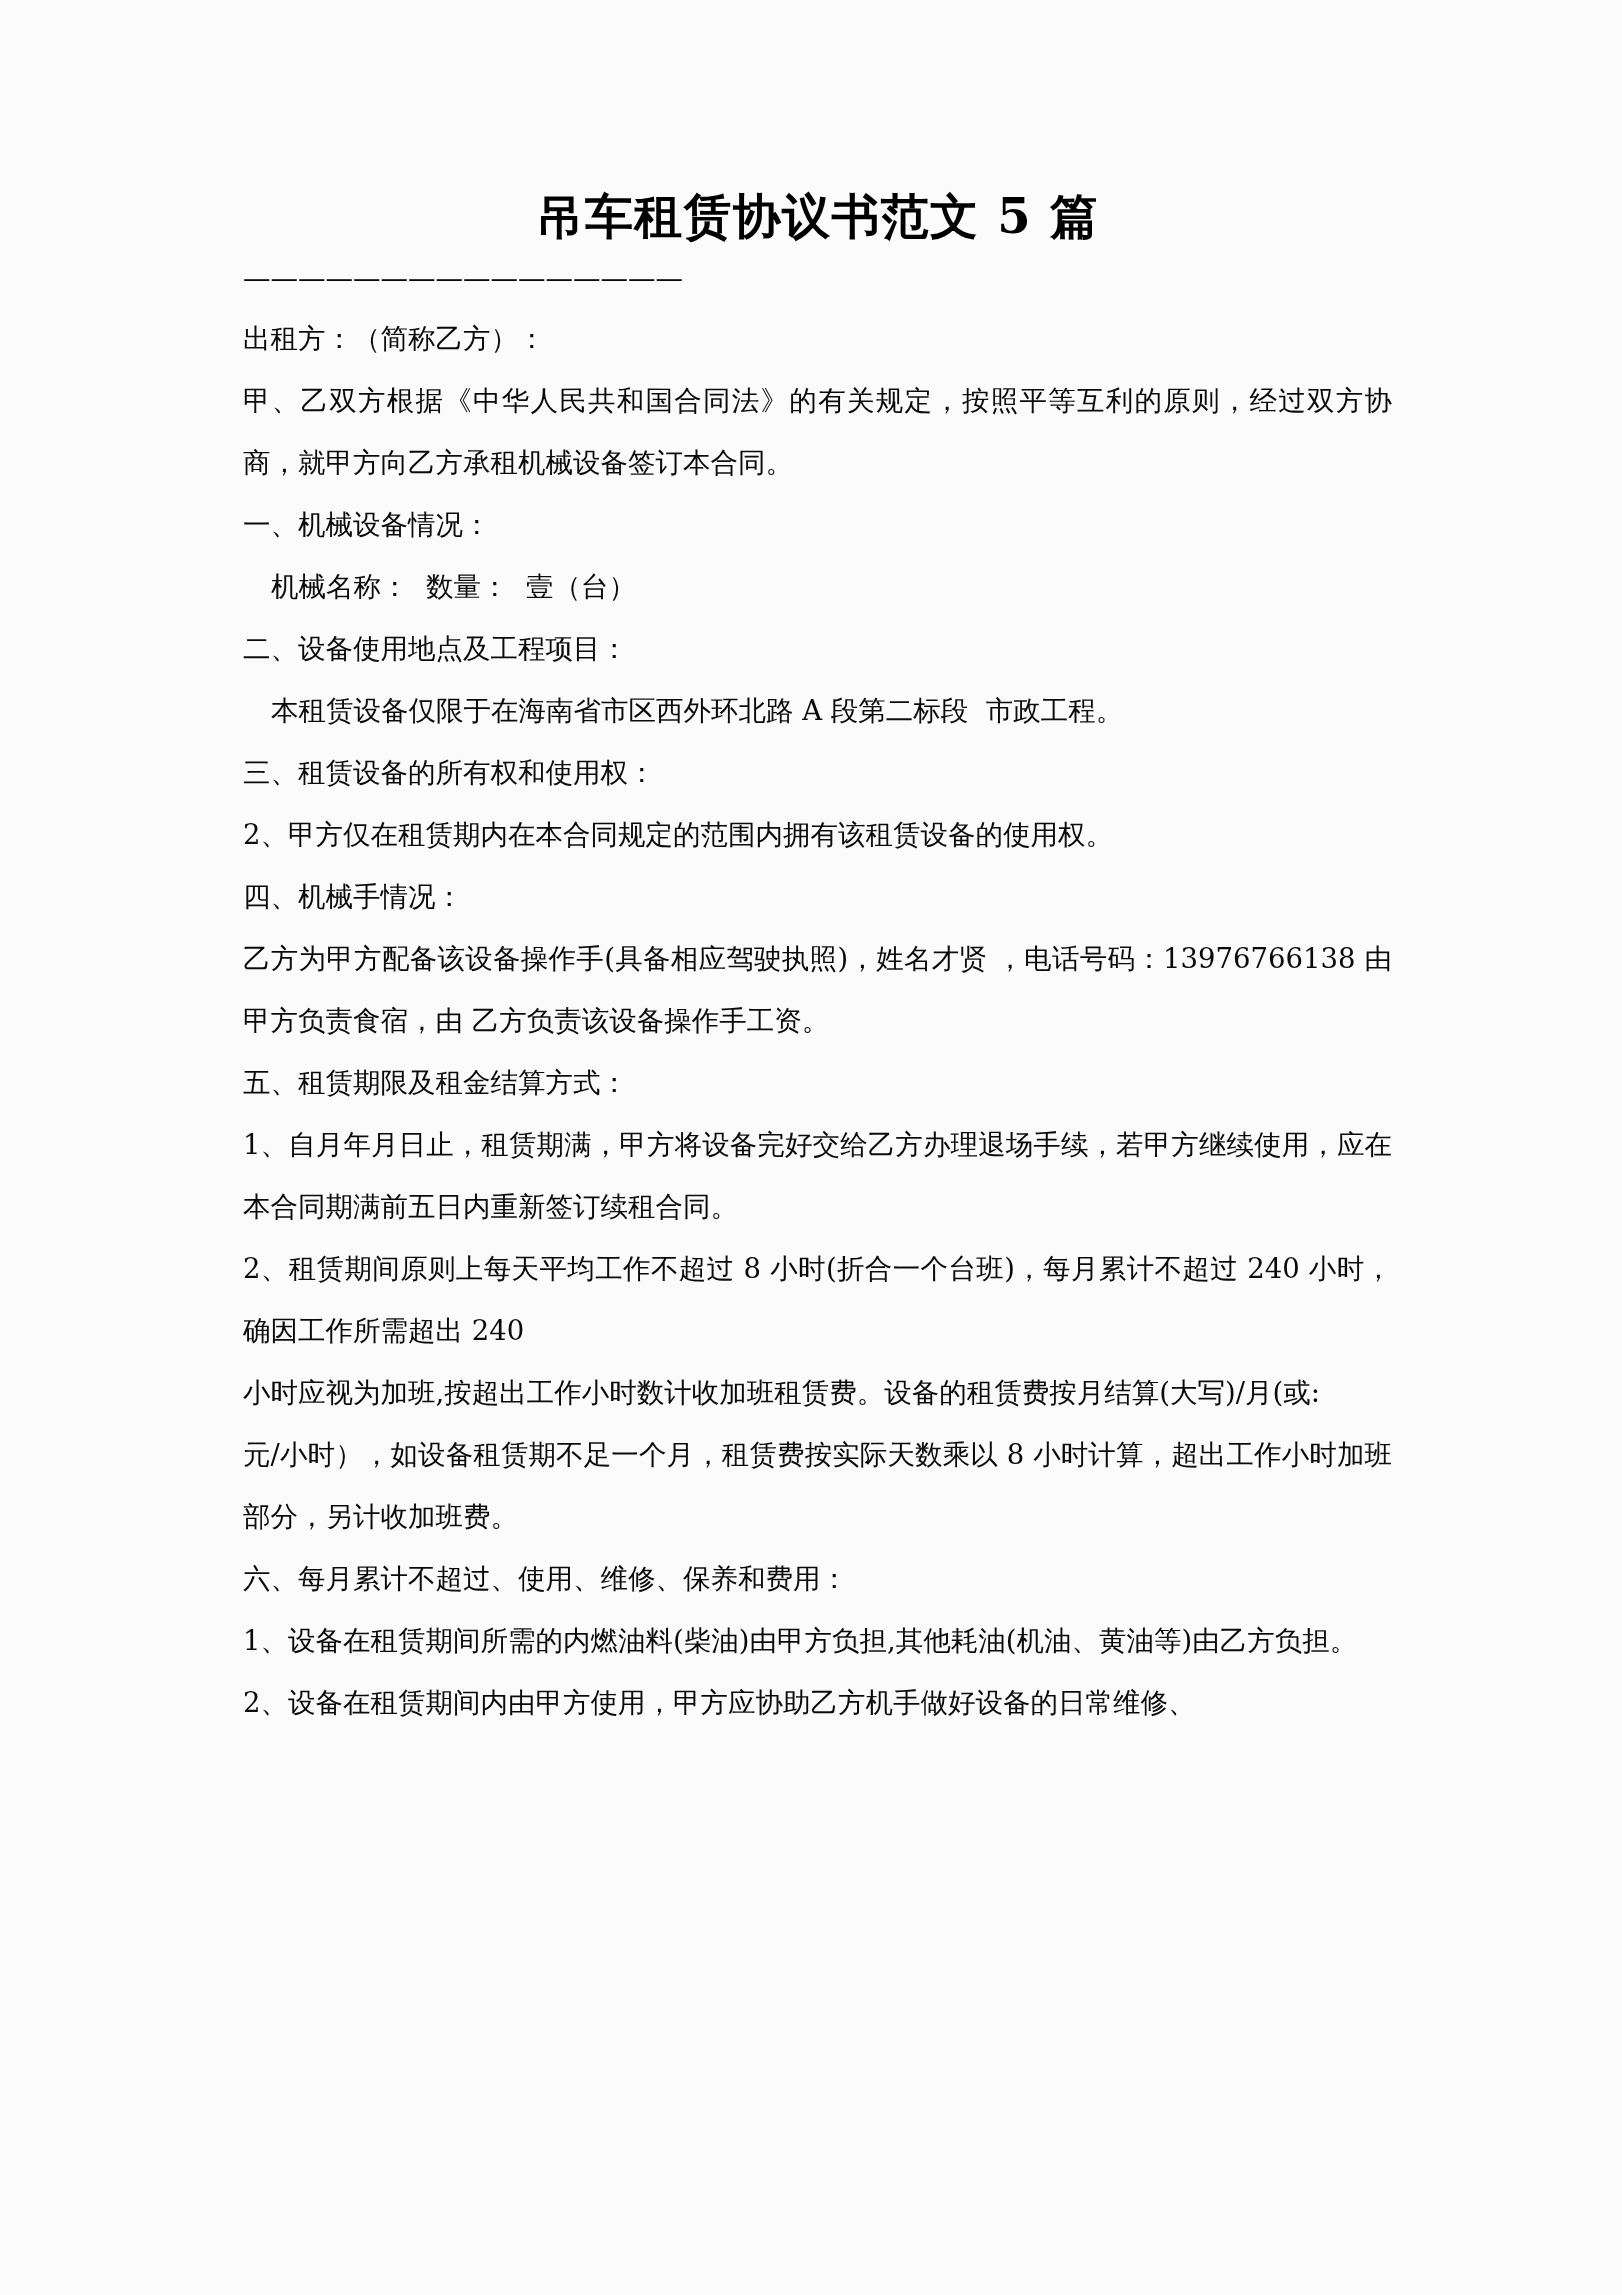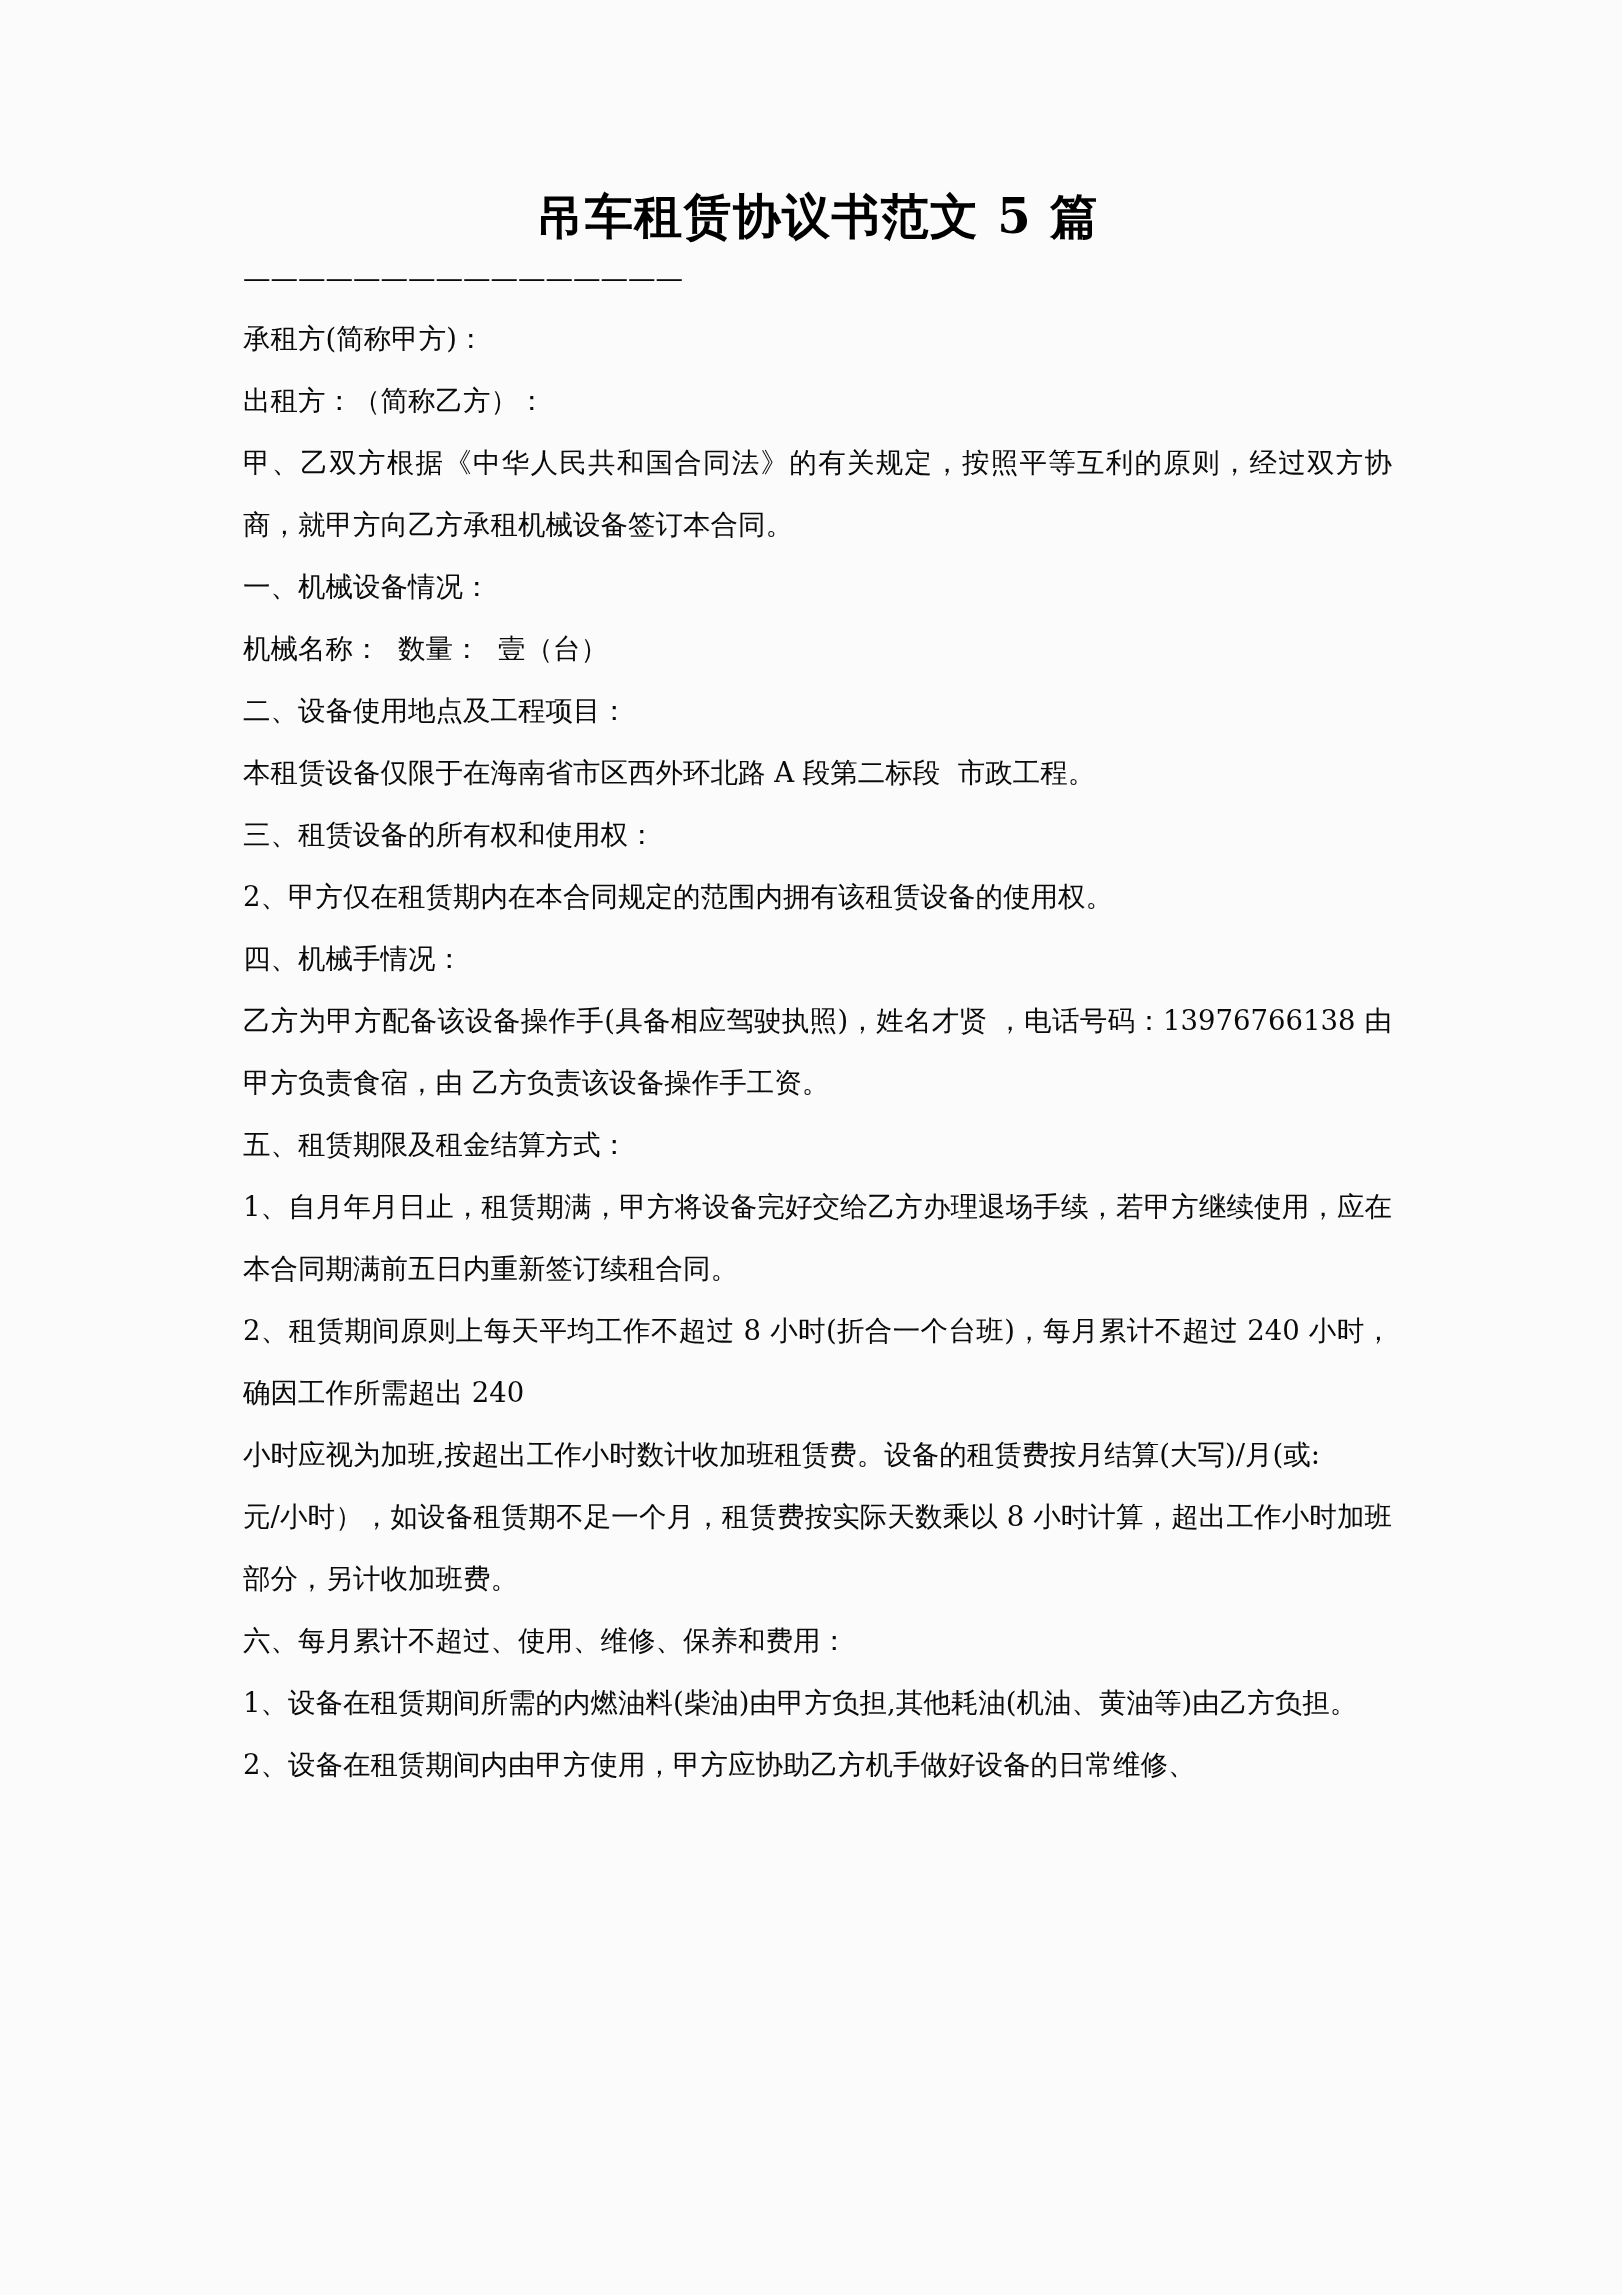--- a/index.html
+++ b/index.html
@@ -69,36 +69,36 @@
     text-justify: inter-ideograph;
     word-break: break-all;
     color: #0a0a0a;
     font-family: "DejaVu Serif", "Liberation Serif", serif;
   }
 
   p.para.nowrapline {
     text-align: left;
     word-break: normal;
     white-space: pre-wrap;
+    margin-left: 28px;
   }
 </style>
 </head>
 <body>
 
 <div class="page">
 
   <div class="content">
 
     <h1 class="doc-title">吊车租赁协议书范文 5 篇</h1>
 
     <div class="rule-line">————————————————</div>
 
     <div class="body-block">
 
-      <p class="para">承租方(简称甲方)：</p>
 
       <p class="para">出租方：（简称乙方）：</p>
 
       <p class="para">甲、乙双方根据《中华人民共和国合同法》的有关规定，按照平等互利的原则，经过双方协商，就甲方向乙方承租机械设备签订本合同。</p>
 
       <p class="para">一、机械设备情况：</p>
 
       <p class="para nowrapline">机械名称：  数量：  壹（台）</p>
 
       <p class="para">二、设备使用地点及工程项目：</p>

